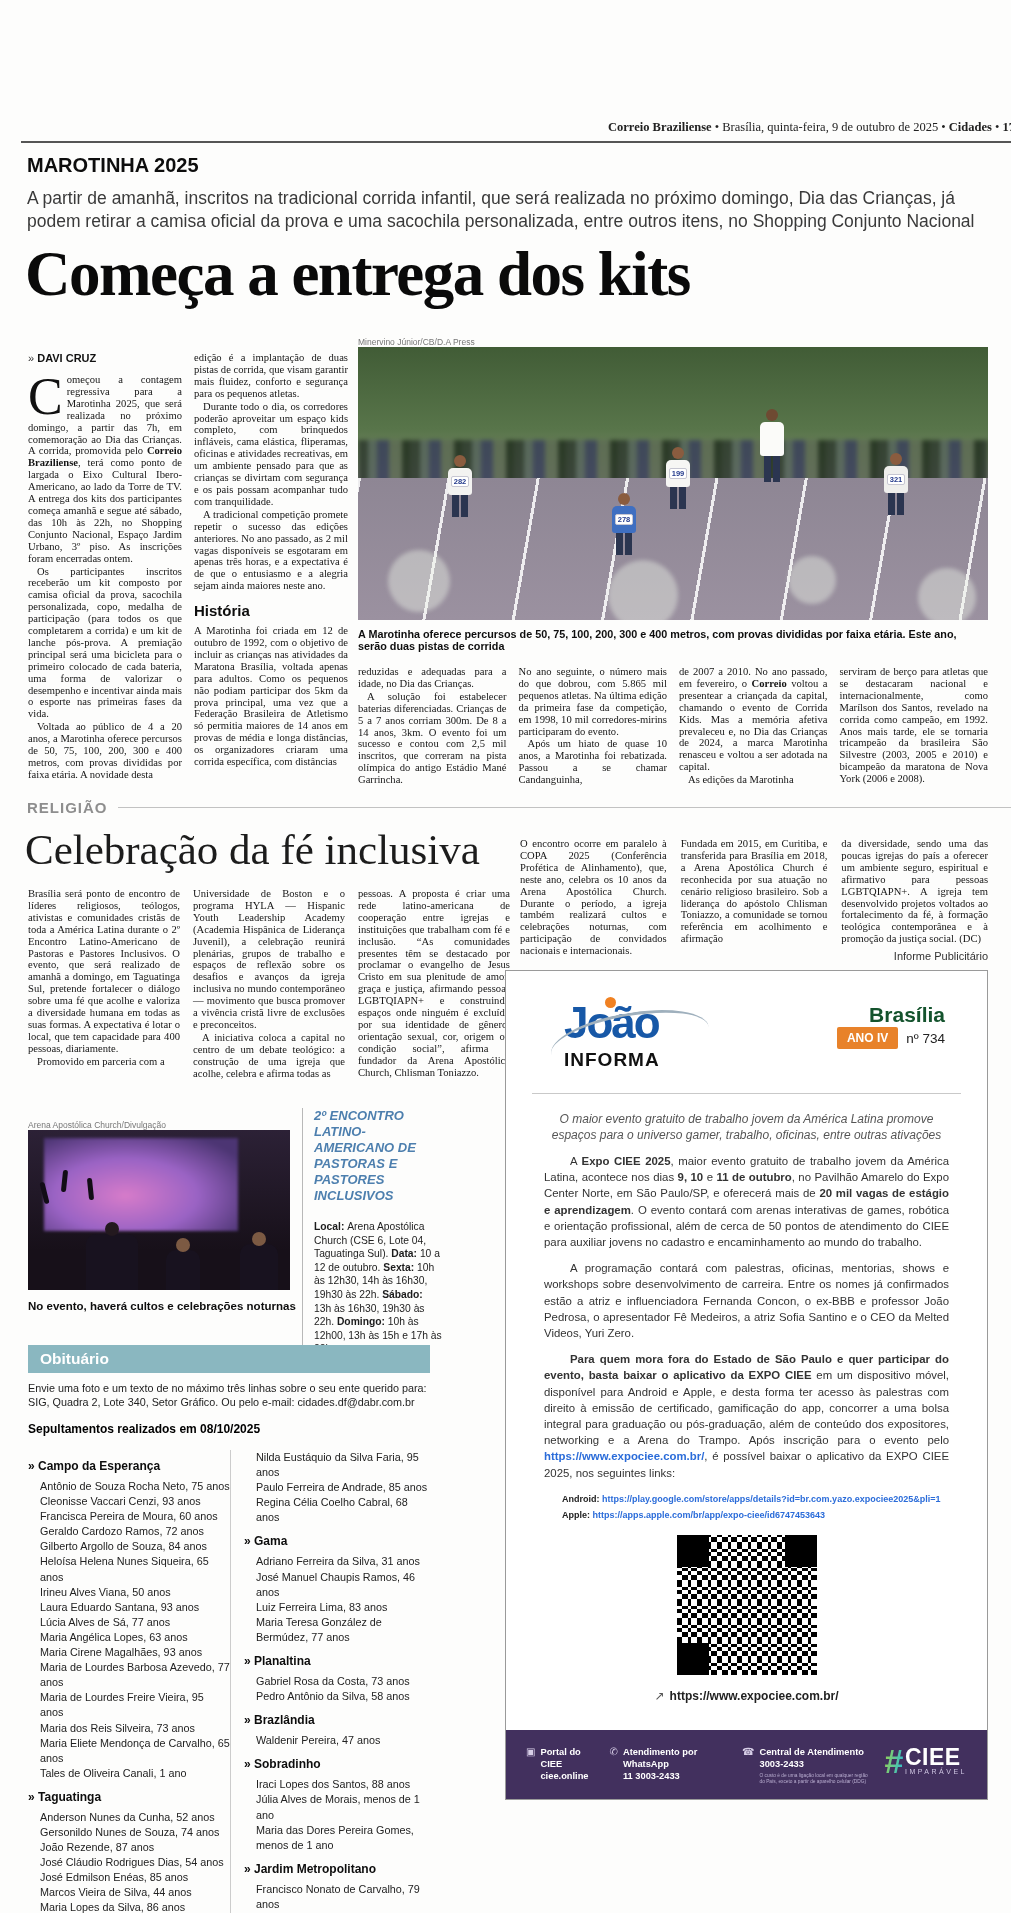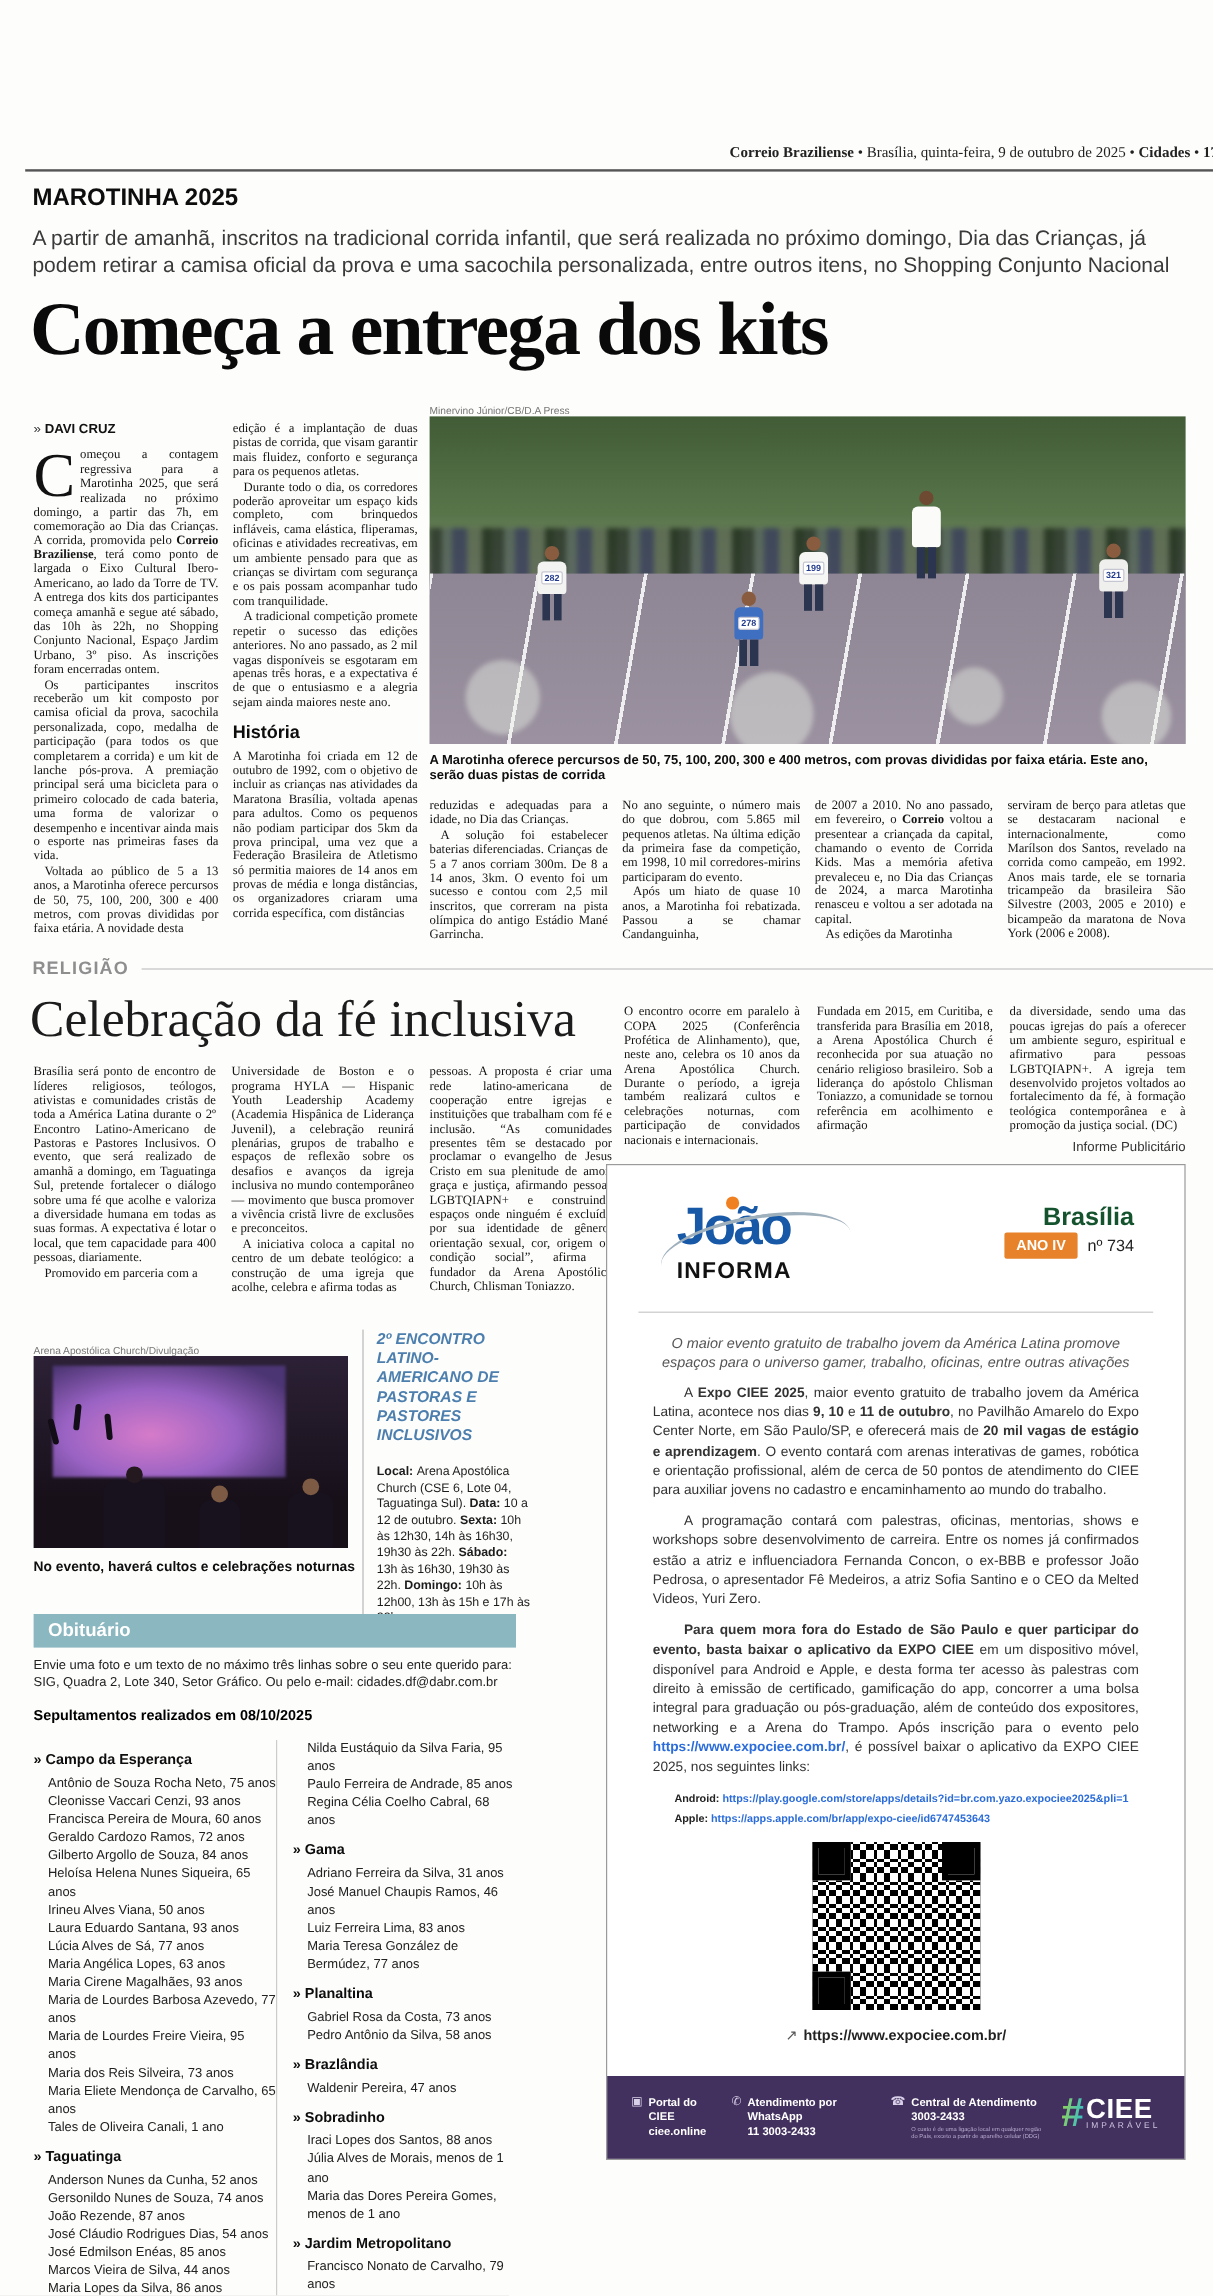--- a/index.html
+++ b/index.html
@@ -144,21 +144,21 @@
 
   <div class="abs m-kicker">MAROTINHA 2025</div>
   <div class="abs m-deck">A partir de amanhã, inscritos na tradicional corrida infantil, que será realizada no próximo domingo, Dia das Crianças, já podem retirar a camisa oficial da prova e uma sacochila personalizada, entre outros itens, no Shopping Conjunto Nacional</div>
   <h1 class="abs m-headline" style="margin:0;">Começa a entrega dos kits</h1>
   <div class="abs m-byline"><span class="marker">» </span><span>DAVI CRUZ</span></div>
 
   <div class="abs m-col1 body-col">
     <div class="rich">
         <p><span>Começou a contagem regressiva para a Marotinha 2025, que será realizada no próximo domingo, a partir das 7h, em comemoração ao Dia das Crianças. A corrida, promovida pelo </span><span style="font-weight: bold;">Correio Braziliense</span><span>, terá como ponto de largada o Eixo Cultural Ibero-Americano, ao lado da Torre de TV. A entrega dos kits dos participantes começa amanhã e segue até sábado, das 10h às 22h, no Shopping Conjunto Nacional, Espaço Jardim Urbano, 3º piso. As inscrições foram encerradas ontem.</span></p>
         <p><span>Os participantes inscritos receberão um kit composto por camisa oficial da prova, sacochila personalizada, copo, medalha de participação (para todos os que completarem a corrida) e um kit de lanche pós-prova. A premiação principal será uma bicicleta para o primeiro colocado de cada bateria, uma forma de valorizar o desempenho e incentivar ainda mais o esporte nas primeiras fases da vida.</span></p>
-        <p><span>Voltada ao público de 5 a 13 anos, a Marotinha oferece percursos de 50, 75, 100, 200, 300 e 400 metros, com provas divididas por faixa etária. A novidade desta</span></p>
+        <p><span>Voltada ao público de 4 a 20 anos, a Marotinha oferece percursos de 50, 75, 100, 200, 300 e 400 metros, com provas divididas por faixa etária. A novidade desta</span></p>
       </div>
   </div>
   <div class="abs m-col2 body-col">
     <div class="rich">
         <p><span>edição é a implantação de duas pistas de corrida, que visam garantir mais fluidez, conforto e segurança para os pequenos atletas.</span></p>
         <p><span>Durante todo o dia, os corredores poderão aproveitar um espaço kids completo, com brinquedos infláveis, cama elástica, fliperamas, oficinas e atividades recreativas, em um ambiente pensado para que as crianças se divirtam com segurança e os pais possam acompanhar tudo com tranquilidade.</span></p>
         <p><span>A tradicional competição promete repetir o sucesso das edições anteriores. No ano passado, as 2 mil vagas disponíveis se esgotaram em apenas três horas, e a expectativa é de que o entusiasmo e a alegria sejam ainda maiores neste ano.</span></p>
       </div>
     <div class="subhead">História</div>
     <div class="rich">
@@ -188,21 +188,21 @@
         </div>
       <div class="r-legs"></div>
     </div>
     <div class="runner" style="left:248px;top:146px;">
       <div class="r-head"></div>
       <div class="r-shirt" style="background:#3f6fc1;">
           <span class="bib">278</span>
         </div>
       <div class="r-legs"></div>
     </div>
-    <div class="runner" style="left:552px;top:106px;">
+    <div class="runner" style="left:520px;top:106px;">
       <div class="r-head"></div>
       <div class="r-shirt" style="background:#efefed;">
           <span class="bib">321</span>
         </div>
       <div class="r-legs"></div>
     </div>
     <div class="runner" style="left:396px;top:62px;">
       <div class="r-head" style="background:#6e4a32;"></div>
       <div class="r-shirt" style="background:#fbfbf9;height:34px;"></div>
       <div class="r-legs" style="height:26px;"></div>

